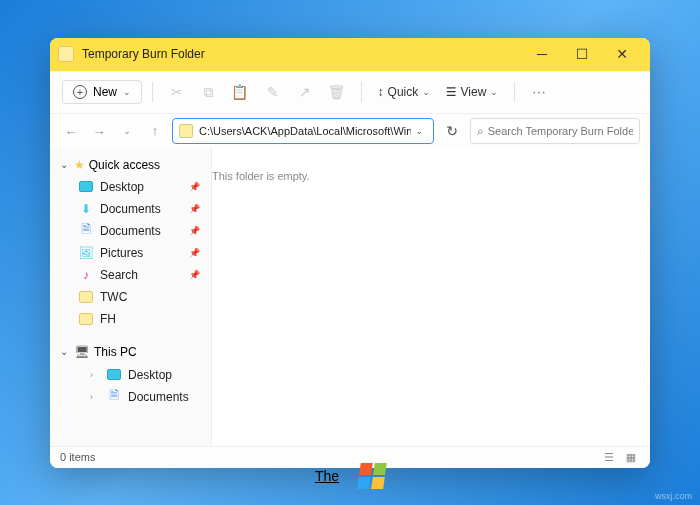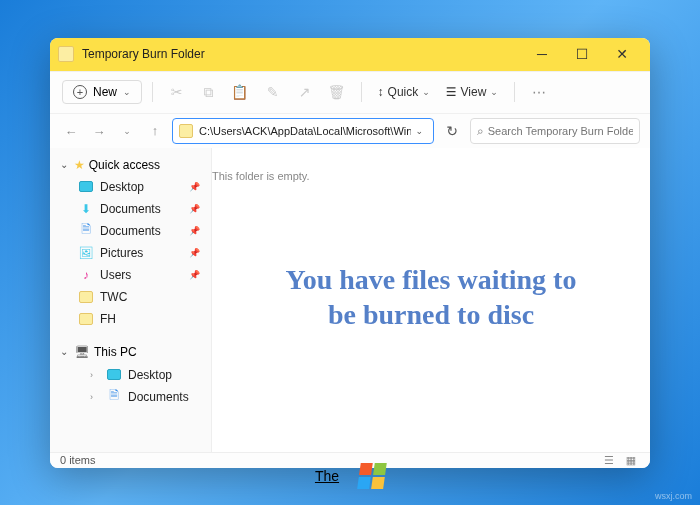--- a/index.html
+++ b/index.html
@@ -41,21 +41,21 @@
     .sb-pin { color: #aaa; font-size: 9px; margin-left: auto; }
     .sb-gap { height: 10px; }
     .folder-ico { background: #fceea3; border: 1px solid #e6c76a; border-radius: 2px; width: 14px; height: 12px; }
     .monitor-ico { width: 14px; height: 11px; background: #3bc7e8; border: 1px solid #28a5c3; border-radius: 2px; }
 
     .content { flex: 1; display: flex; flex-direction: column; align-items: flex-start; position: relative; }
     .empty-text { margin-top: 22px; font-size: 11px; color: #888; }
 
     .overlay-text { position: absolute; top: 50%; left: 50%; transform: translate(-50%, -55%); text-align: center; font-size: 28px; font-weight: 700; font-family: Georgia, serif; color: #5580c8; text-shadow: 0 0 2px #fff, 0 0 4px #fff, 1px 1px 0 #fff, -1px -1px 0 #fff, 1px -1px 0 #fff, -1px 1px 0 #fff; line-height: 1.25; pointer-events: none; width: 320px; }
 
-    .footer { height: 16px; border-top: 1px solid #eee; display: flex; align-items: center; padding: 0 10px; font-size: 11px; color: #555; background: #fdfdfd; }
+    .footer { height: 22px; border-top: 1px solid #eee; display: flex; align-items: center; padding: 0 10px; font-size: 11px; color: #555; background: #fdfdfd; }
     .view-icons { margin-left: auto; display: flex; gap: 4px; }
     .view-ico { width: 18px; height: 16px; display: flex; align-items: center; justify-content: center; color: #888; font-size: 11px; cursor: pointer; }
 
     .watermark { position: absolute; bottom: 16px; left: 50%; transform: translateX(-50%); display: flex; align-items: center; gap: 20px; font-family: Georgia, serif; text-decoration: underline; }
     .wm-text { font-size: 20px; line-height: 1; color: #000; }
     .wm-text small { font-size: 14px; display: block; }
     .wm-flag { display: grid; grid-template-columns: 12px 12px; grid-template-rows: 12px 12px; gap: 2px; transform: skewX(-8deg); }
     .wm-flag div { }
     .wm-r { background: #f45b2a; }
     .wm-g { background: #8ec641; }
@@ -144,21 +144,21 @@
         <span>Documents</span>
         <span class="sb-pin">📌</span>
       </div>
       <div class="sb-item">
         <span class="sb-ico" style="color:#3bc7e8;">🖼</span>
         <span>Pictures</span>
         <span class="sb-pin">📌</span>
       </div>
       <div class="sb-item">
         <span class="sb-ico" style="color:#e83b9c;">♪</span>
-        <span>Users</span>
+        <span>Search</span>
         <span class="sb-pin">📌</span>
       </div>
       <div class="sb-item">
         <span class="sb-ico">
             <span class="folder-ico"></span>
           </span>
         <span>TWC</span>
       </div>
       <div class="sb-item">
         <span class="sb-ico">
@@ -181,21 +181,20 @@
       </div>
       <div class="sb-item sub">
         <span class="sb-chevron" style="font-size:9px;color:#888;">›</span>
         <span class="sb-ico" style="color:#3b8fe8;">🗎</span>
         <span>Documents</span>
       </div>
     </div>
 
     <div class="content">
       <div class="empty-text">This folder is empty.</div>
-      <div class="overlay-text">You have files waiting to be burned to disc</div>
     </div>
   </div>
 
   <div class="footer">
     <span>0 items</span>
     <div class="view-icons">
       <div class="view-ico">☰</div>
       <div class="view-ico">▦</div>
     </div>
   </div>

